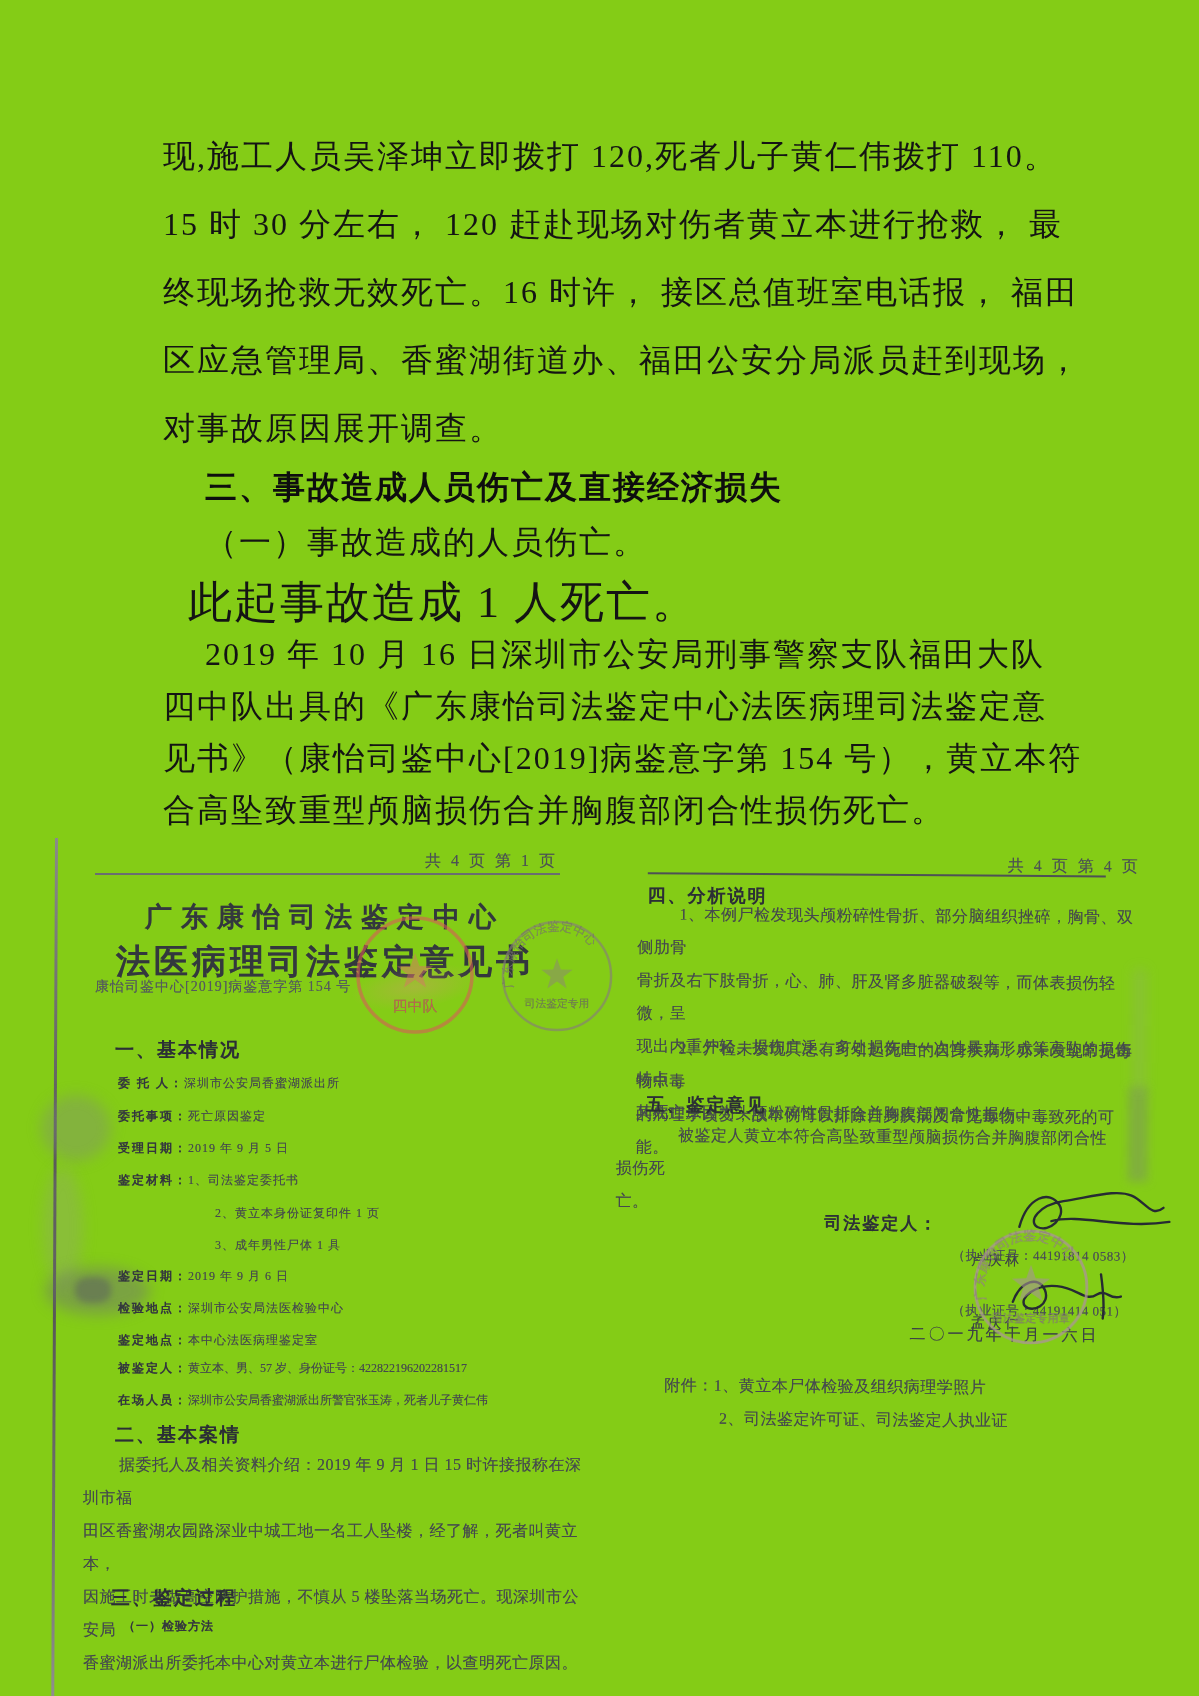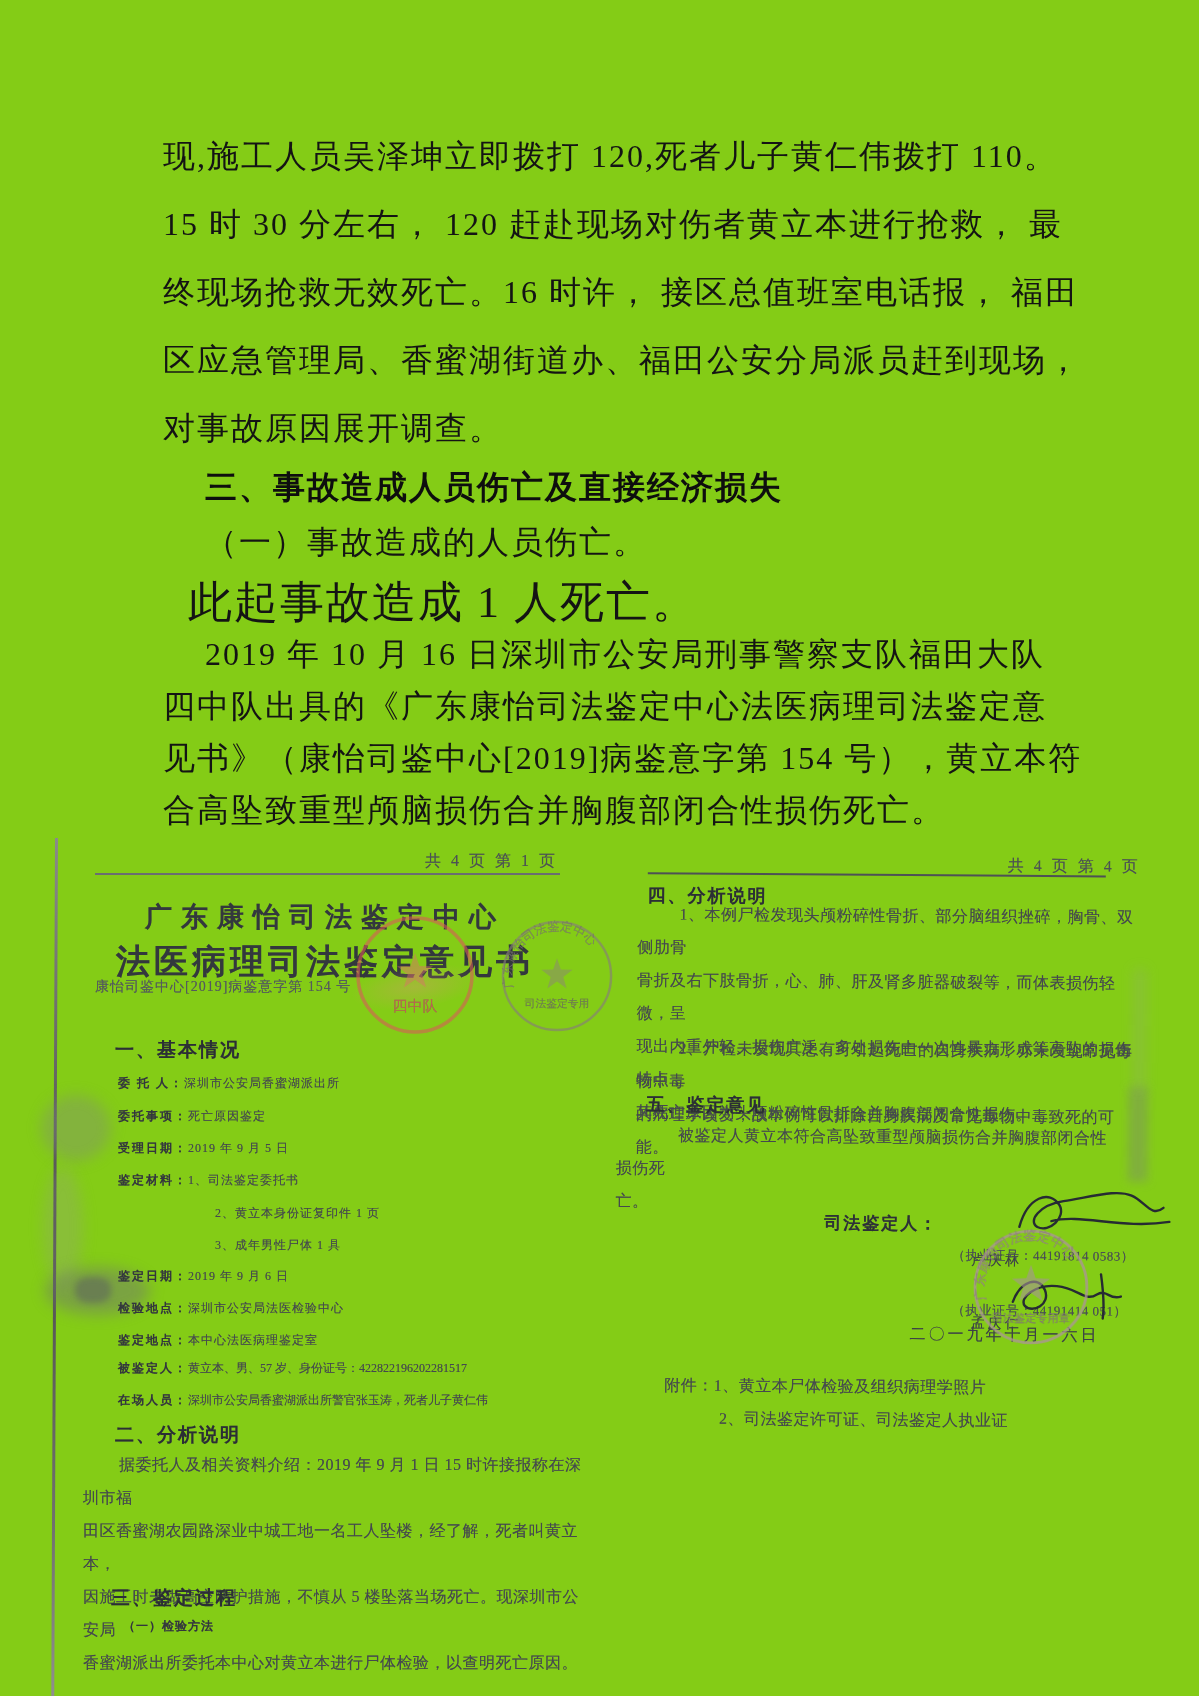--- a/index.html
+++ b/index.html
@@ -122,21 +122,21 @@
       <span class="lbl">鉴定日期：</span><span class="val">2019 年 9 月 6 日</span></div>
     <div class="frow" style="top:463px;">
       <span class="lbl">检验地点：</span><span class="val">深圳市公安局法医检验中心</span></div>
     <div class="frow" style="top:495px;">
       <span class="lbl">鉴定地点：</span><span class="val">本中心法医病理鉴定室</span></div>
     <div class="frow" style="top:523px;letter-spacing:0;">
       <span class="lbl">被鉴定人：</span><span class="val">黄立本、男、57 岁、身份证号：422822196202281517</span></div>
     <div class="frow" style="top:555px;letter-spacing:0;">
       <span class="lbl">在场人员：</span><span class="val">深圳市公安局香蜜湖派出所警官张玉涛，死者儿子黄仁伟</span></div>
 
-    <div class="sec" style="left:60px;top:585px;">二、分析说明</div>
+    <div class="sec" style="left:60px;top:585px;">二、基本案情</div>
     <div class="body-par case-par">据委托人及相关资料介绍：2019 年 9 月 1 日 15 时许接报称在深圳市福
 田区香蜜湖农园路深业中城工地一名工人坠楼，经了解，死者叫黄立本，
 因施工时未做高空防护措施，不慎从 5 楼坠落当场死亡。现深圳市公安局
 香蜜湖派出所委托本中心对黄立本进行尸体检验，以查明死亡原因。</div>
 
     <div class="sec" style="left:56px;top:748px;">三、鉴定过程</div>
     <div class="frow" style="left:68px;top:781px;font-weight:700;color:#33373c;">（一）检验方法</div>
 
     <div class="stamp" style="left:296px;top:76px;">
       <svg width="128" height="128" viewBox="0 0 128 128">

